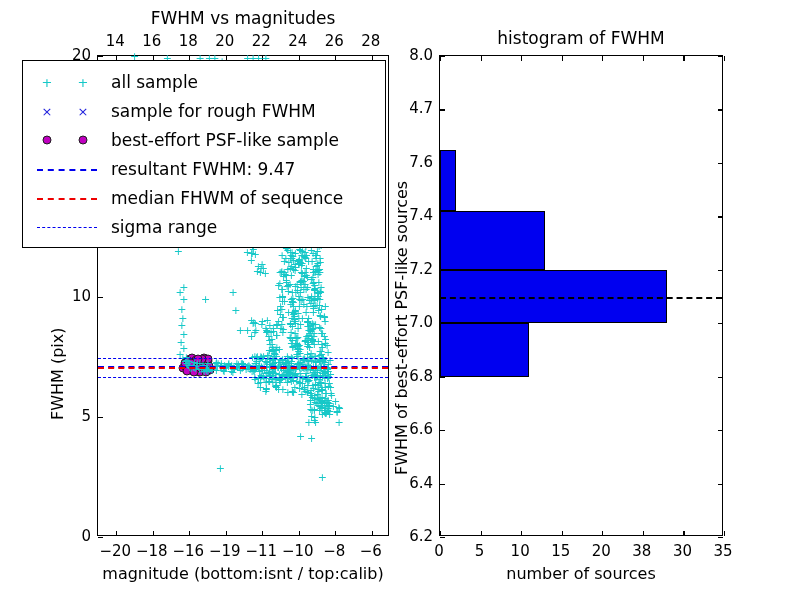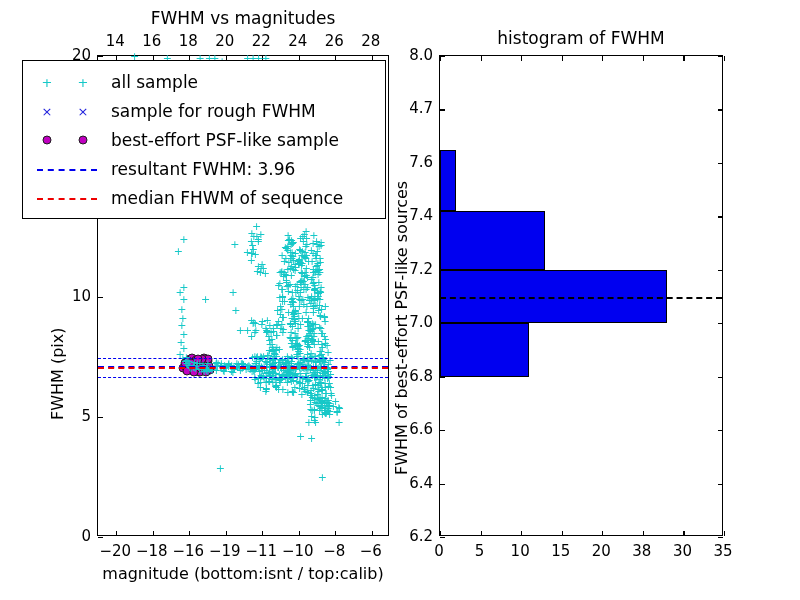--- a/index.html
+++ b/index.html
@@ -1057,27 +1057,33 @@
       <span class="legkey">
         <span class="kdot" style="left:16px;"></span>
           <span class="kdot" style="left:52px;"></span>
       </span>
       <span class="legtext">best-effort PSF-like sample</span>
     </div>
     <div class="legrow">
       <span class="legkey">
         <span class="kline" style="border-top:2.2px dashed #0000ee;"></span>
       </span>
-      <span class="legtext">resultant FWHM: 3.96</span>
+      <span class="legtext">resultant FWHM: 9.47</span>
     </div>
     <div class="legrow">
       <span class="legkey">
         <span class="kline" style="border-top:2.2px dashed #ee0000;"></span>
       </span>
       <span class="legtext">median FHWM of sequence</span>
+    </div>
+    <div class="legrow">
+      <span class="legkey">
+        <span class="kline" style="border-top:1.8px dashed #0000ee;"></span>
+      </span>
+      <span class="legtext">sigma range</span>
     </div>
   </div>
 
   <div class="axtitle" style="left:439px;top:28px;width:284px;">histogram of FWHM</div>
 
   <div id="rp-xticks">
       <div class="tick xl" style="left:439px;top:544px;">0</div>
       <div class="tick xl" style="left:479.57142857142856px;top:544px;">5</div>
       <div class="tick xl" style="left:520.1428571428571px;top:544px;">10</div>
       <div class="tick xl" style="left:560.7142857142857px;top:544px;">15</div>
@@ -1142,15 +1148,16 @@
         <div class="bar" style="left:0px;top:267.2222222222223px;width:89.25714285714285px;height:53.44444444444446px;"></div>
         <div class="bar" style="left:0px;top:213.77777777777777px;width:227.20000000000002px;height:53.444444444444514px;"></div>
         <div class="bar" style="left:0px;top:154.98888888888894px;width:105.4857142857143px;height:58.788888888888835px;"></div>
         <div class="bar" style="left:0px;top:93.52777777777771px;width:16.228571428571428px;height:61.46111111111122px;"></div>
       </div>
     <div id="rp-guides">
         <div class="hline dash-black" style="top:240.5000000000001px;"></div>
       </div>
   </div>
 
+  <div class="axlabel" style="left:439px;top:564px;width:284px;text-align:center;">number of sources</div>
   <div class="axlabel vlabel" style="left:392px;top:475px;">FWHM of best-effort PSF-like sources</div>
 
 </div>
 
 </body></html>

